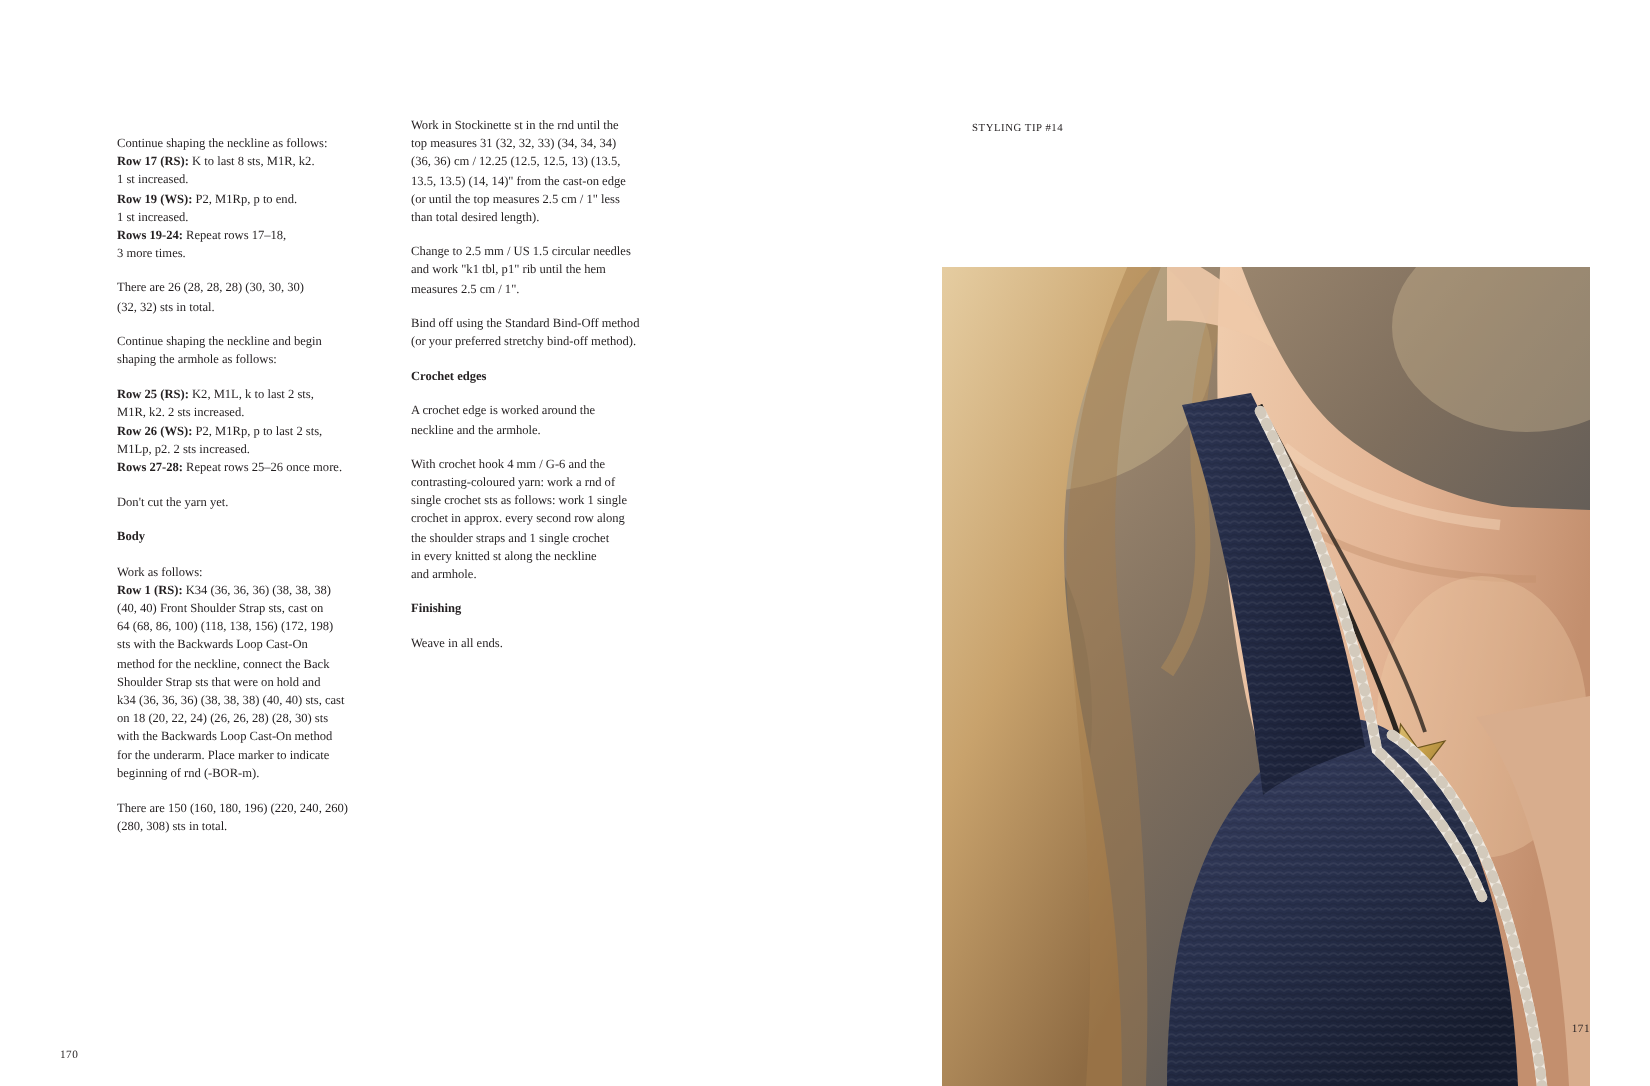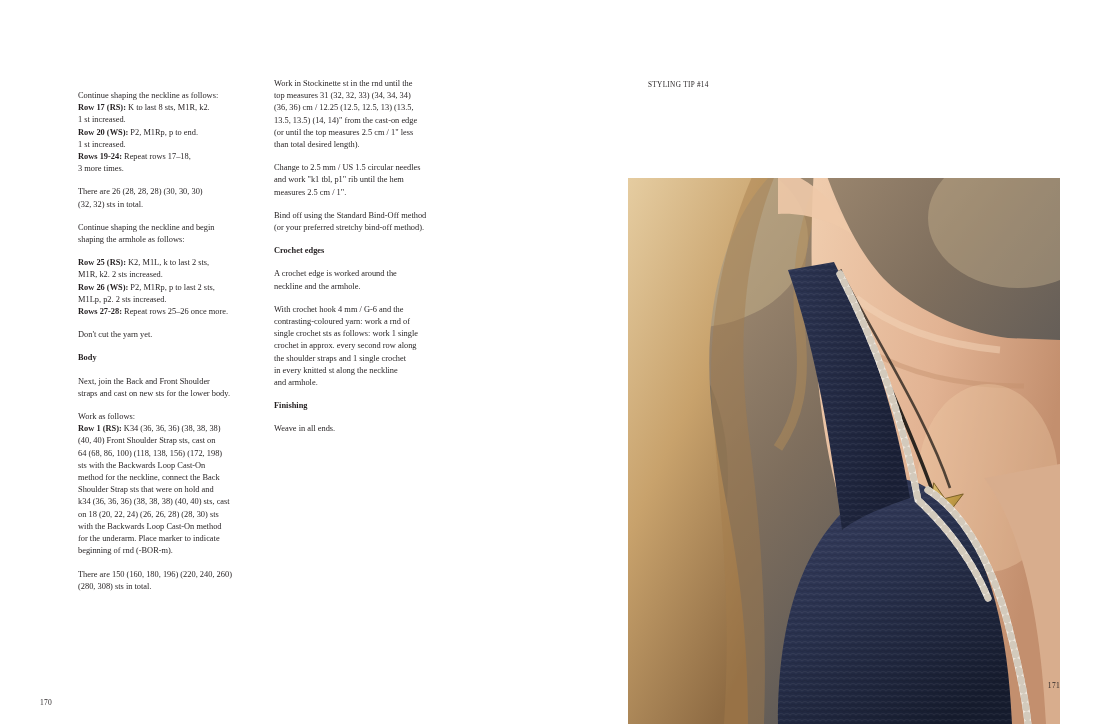--- a/index.html
+++ b/index.html
@@ -96,21 +96,21 @@
 </head>
 <body>
 
 <div class="page">
 
   <div class="col col-1">
     <p>
       <span>Continue shaping the neckline as follows:</span><br>
       <b>Row 17 (RS):</b> <span>K to last 8 sts, M1R, k2.</span><br>
       <span>1 st increased.</span><br>
-      <b>Row 20 (WS):</b> <span>P2, M1Rp, p to end.</span><br>
+      <b>Row 19 (WS):</b> <span>P2, M1Rp, p to end.</span><br>
       <span>1 st increased.</span><br>
       <b>Rows 19-24:</b> <span>Repeat rows 17–18,</span><br>
       <span>3 more times.</span>
     </p>
 
     <p>
       There are 26 (28, 28, 28) (30, 30, 30)<br>(32, 32) sts in total.
     </p>
 
     <p>
@@ -123,23 +123,20 @@
       <b>Row 26 (WS):</b> <span>P2, M1Rp, p to last 2 sts,</span><br>
       <span>M1Lp, p2. 2 sts increased.</span><br>
       <b>Rows 27-28:</b> <span>Repeat rows 25–26 once more.</span>
     </p>
 
 
     <p>Don't cut the yarn yet.</p>
 
     <p class="subhead">Body</p>
 
-    <p>
-      Next, join the Back and Front Shoulder<br>straps and cast on new sts for the lower body.
-    </p>
 
     <p>
       <span>Work as follows:</span><br>
       <b>Row 1 (RS):</b> <span>K34 (36, 36, 36) (38, 38, 38)</span><br>
       (40, 40) Front Shoulder Strap sts, cast on<br>
       64 (68, 86, 100) (118, 138, 156) (172, 198)<br>
       sts with the Backwards Loop Cast-On<br>
       method for the neckline, connect the Back<br>
       Shoulder Strap sts that were on hold and<br>
       k34 (36, 36, 36) (38, 38, 38) (40, 40) sts, cast<br>

